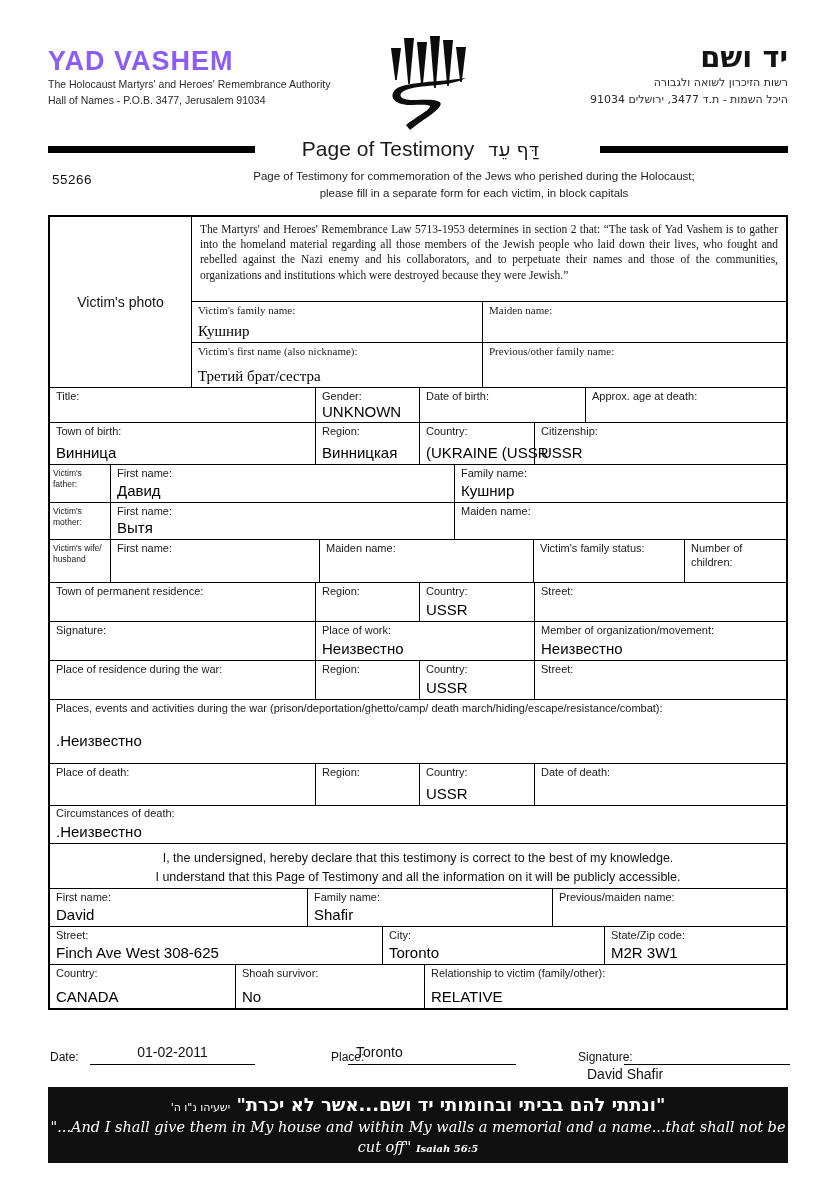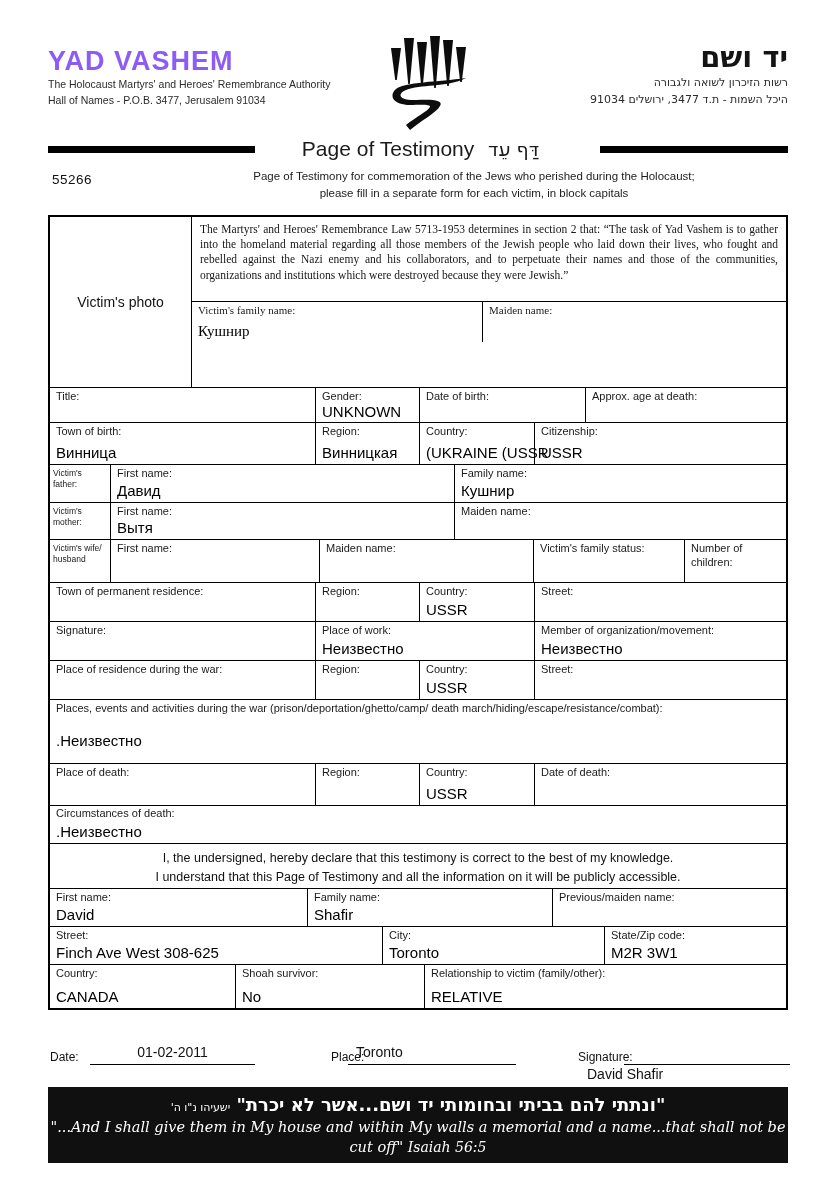--- a/index.html
+++ b/index.html
@@ -43,21 +43,21 @@
   .sig .s-lbl{position:absolute;top:10px;}
   .uline{position:absolute;top:0;height:24px;border-bottom:1.5px solid #000;text-align:center;
          font-size:14px;line-height:24px;}
   .signed-name{position:absolute;top:1066px;left:587px;font-size:14px;}
   
   .banner{position:absolute;top:1087px;left:48px;width:740px;height:76px;background:#101010;
           color:#fff;text-align:center;box-sizing:border-box;padding-top:7px;}
   .banner-he{direction:rtl;font-family:"DejaVu Sans",sans-serif;font-weight:bold;font-size:18px;line-height:1.25;}
   .banner-he .cite{font-size:11px;font-weight:normal;}
   .banner-en{font-family:"DejaVu Serif",serif;font-style:italic;font-size:14.5px;line-height:1.4;}
-  .banner-en .cite{font-size:14px;}
+  .banner-en .cite{font-size:10px;font-weight:bold;}
 </style>
 </head>
 <body>
 
 <div class="page">
 
   <div class="org-left">
     <div class="org-name">YAD VASHEM</div>
     <div class="org-sub">The Holocaust Martyrs' and Heroes' Remembrance Authority</div>
     <div class="org-sub">Hall of Names - P.O.B. 3477, Jerusalem 91034</div>
@@ -109,20 +109,30 @@
         <div class="r" style="height:41px">
           <div class="c nb" style="flex:0 0 290px">
             <span class="lbl">Victim's family name:</span>
             <span class="val">Кушнир</span>
           </div>
           <div class="c">
             <span class="lbl">Maiden name:</span>
             <span class="val"></span>
           </div>
         </div>
+        <div class="r" style="flex:1">
+          <div class="c nb" style="flex:0 0 290px">
+            <span class="lbl">Victim's first name (also nickname):</span>
+            <span class="val">Третий брат/сестра</span>
+          </div>
+          <div class="c">
+            <span class="lbl">Previous/other family name:</span>
+            <span class="val"></span>
+          </div>
+        </div>
       </div>
     </div>
 
     <div class="r" style="height:35px">
       <div class="c nb" style="flex:0 0 265px">
         <span class="lbl">Title:</span>
         <span class="val"></span>
       </div>
       <div class="c" style="flex:0 0 104px">
         <span class="lbl">Gender:</span>

